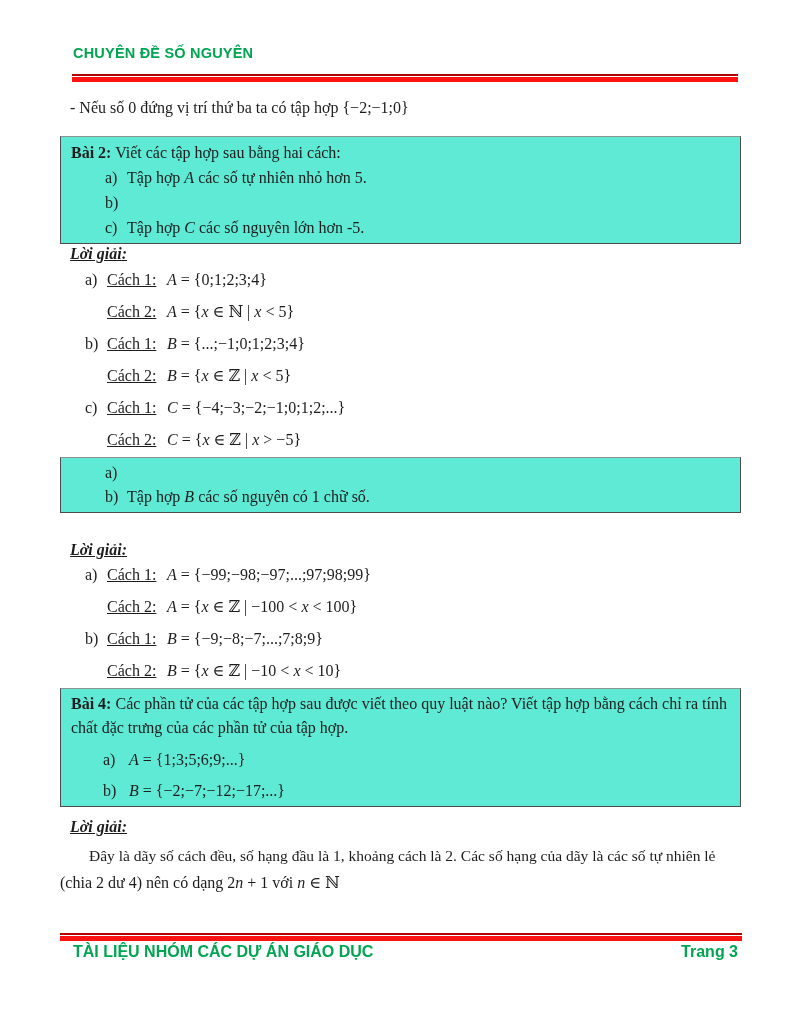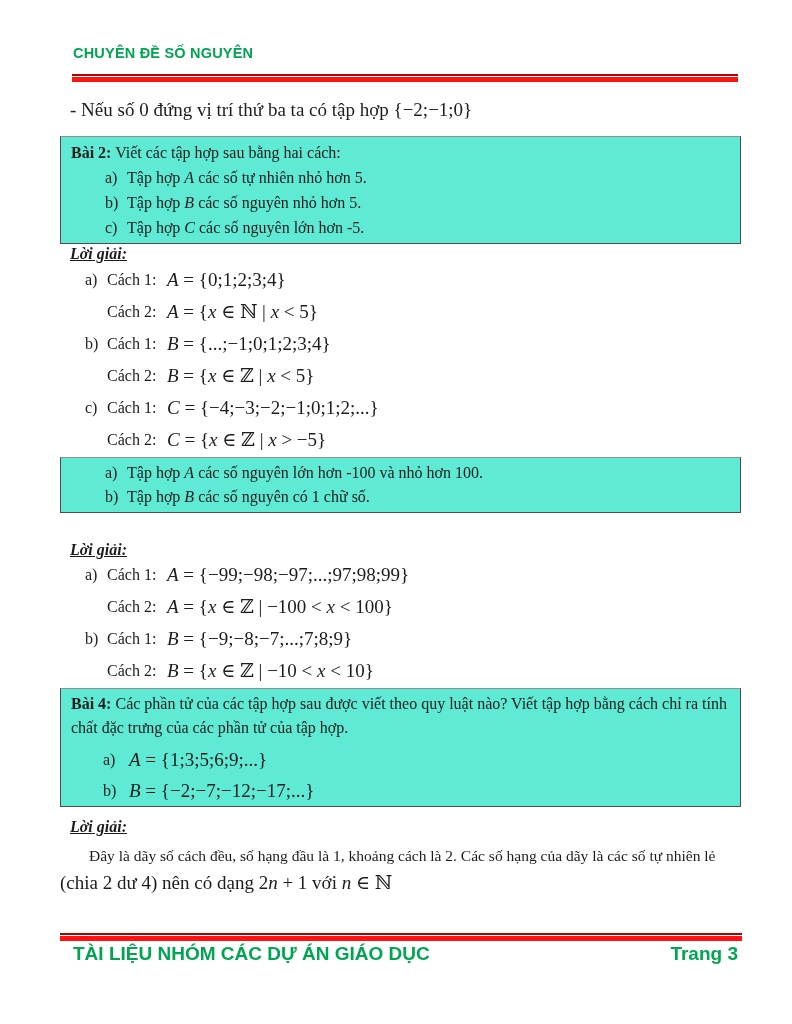--- a/index.html
+++ b/index.html
@@ -18,21 +18,21 @@
   }
   .dbl-rule{height:8px;}
   .dbl-rule .thin{height:2px;background:#b30000;}
   .dbl-rule .gap{height:1px;background:#ffffff;}
   .dbl-rule .thick{height:5px;background:#ff1212;}
   .rule1{left:72px;top:74px;width:666px;}
   .rule2{left:60px;top:933px;width:682px;}
   .footer-row{
     left:73px;top:943px;width:665px;display:flex;justify-content:space-between;
     font-family:"Liberation Sans","DejaVu Sans",sans-serif;
-    font-weight:bold;font-size:19px;color:#00a551;
+    font-weight:bold;font-size:16px;color:#00a551;
   }
 
   
   .intro{left:70px;top:99px;white-space:nowrap;}
 
   
   .box{
     left:60px;width:681px;box-sizing:border-box;background:#5eead4;
     border:1px solid #4d4d4d;border-top-color:#919191;
     padding:3px 10px 3px 10px;
@@ -51,22 +51,22 @@
   
   .lg{
     left:70px;font-weight:bold;font-style:italic;text-decoration:underline;
     line-height:22px;
   }
 
   
   .sol{left:60px;width:681px;}
   .solrow{display:flex;line-height:24px;margin-bottom:8px;}
   .solrow .marker{margin-left:25px;flex:0 0 22px;}
-  .solrow .cach{flex:0 0 60px;}
-  .math{font-size:19px;white-space:nowrap;}
+  .solrow .cach{flex:0 0 60px;text-decoration:underline;}
+  .math{font-size:16px;white-space:nowrap;}
   .mi{font-style:italic;}
 
   
   .final{left:60px;top:842px;width:706px;font-size:15.5px;}
   .final .ln{line-height:27px;white-space:nowrap;}
   .final .ln1{padding-left:27px;}
   .final .ln2{padding-left:29px;}
 </style>
 </head>
 <body>
@@ -81,21 +81,20 @@
 <div class="abs intro math"><span>- Nếu số 0 đứng vị trí thứ ba ta có tập hợp </span><span>{−2;−1;0}</span></div>
 
 <div class="abs box" style="top:136px">
   <div class="box-title"><span class="b">Bài 2:</span><span> Viết các tập hợp sau bằng hai cách:</span></div>
   <div class="item">
       <span class="marker">a)</span>
       <span><span>Tập hợp </span><span class="mi">A</span><span> các số tự nhiên nhỏ hơn 5.</span></span>
     </div>
   <div class="item">
       <span class="marker">b)</span>
-      <span><span>Tập hợp </span><span class="mi">B</span><span> các số nguyên nhỏ hơn 5.</span></span>
     </div>
   <div class="item">
       <span class="marker">c)</span>
       <span><span>Tập hợp </span><span class="mi">C</span><span> các số nguyên lớn hơn -5.</span></span>
     </div>
 </div>
 
 <div class="abs lg" style="top:243px">Lời giải:</div>
 <div class="abs sol" style="top:268px">
   <div class="solrow">
@@ -126,21 +125,20 @@
   <div class="solrow">
       <span class="marker"></span>
       <span class="cach">Cách 2:</span>
       <span class="math"><span class="mi">C</span><span> = {</span><span class="mi">x</span><span> ∈ ℤ | </span><span class="mi">x</span><span> &gt; −5}</span></span>
     </div>
 </div>
 
 <div class="abs box b3" style="top:457px">
   <div class="item">
       <span class="marker">a)</span>
-      <span><span>Tập hợp </span><span class="mi">A</span><span> các số nguyên lớn hơn -100 và nhỏ hơn 100.</span></span>
     </div>
   <div class="item">
       <span class="marker">b)</span>
       <span><span>Tập hợp </span><span class="mi">B</span><span> các số nguyên có 1 chữ số.</span></span>
     </div>
 </div>
 
 <div class="abs lg" style="top:539px">Lời giải:</div>
 <div class="abs sol" style="top:563px">
   <div class="solrow">

